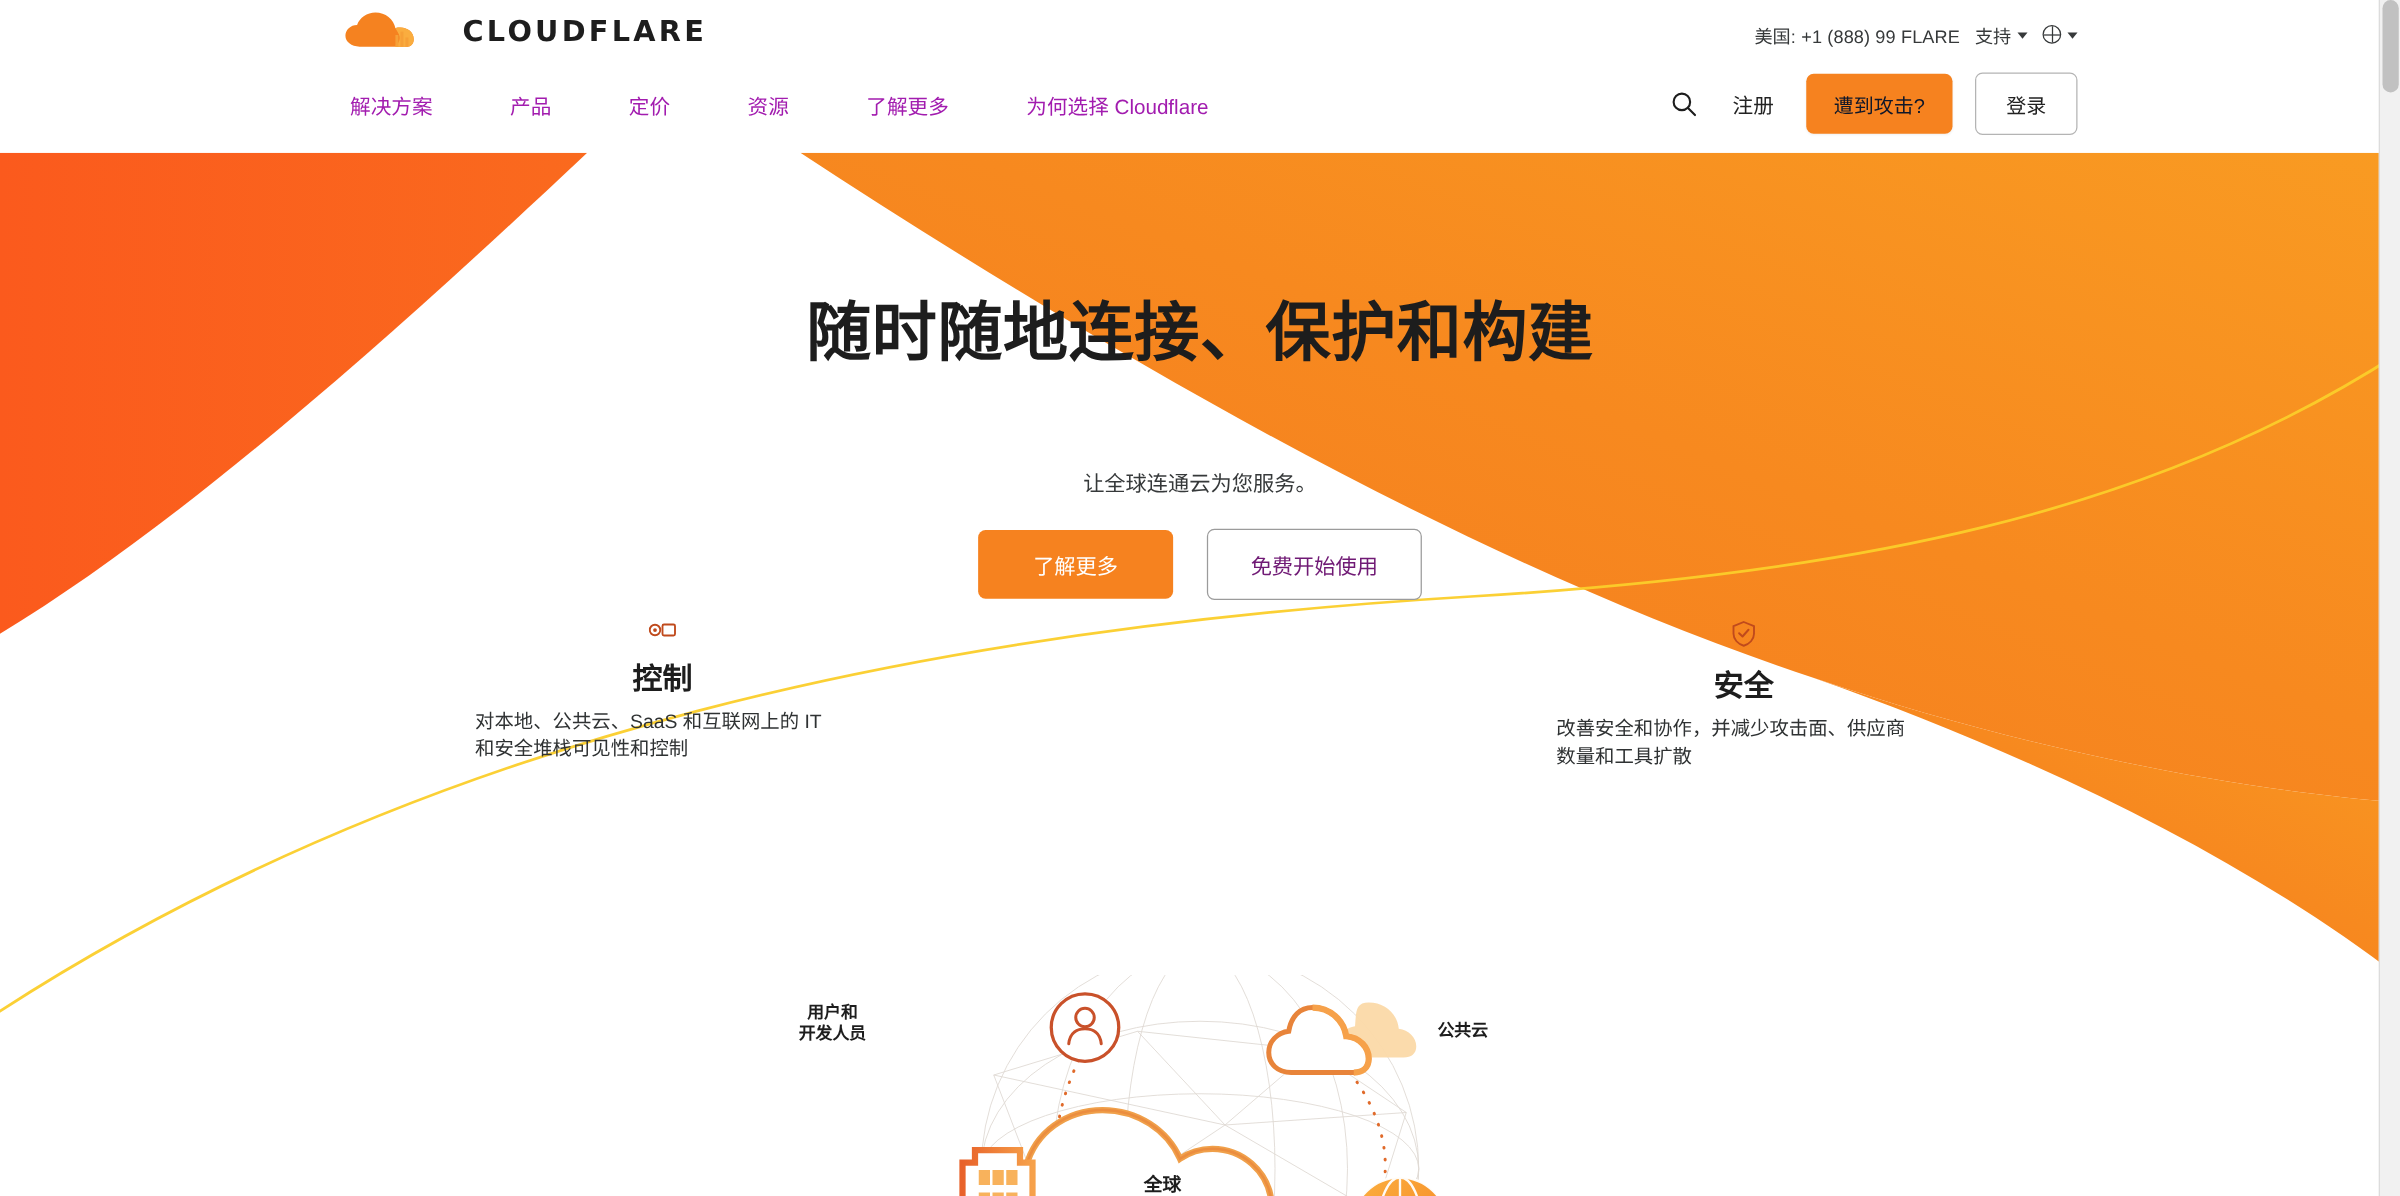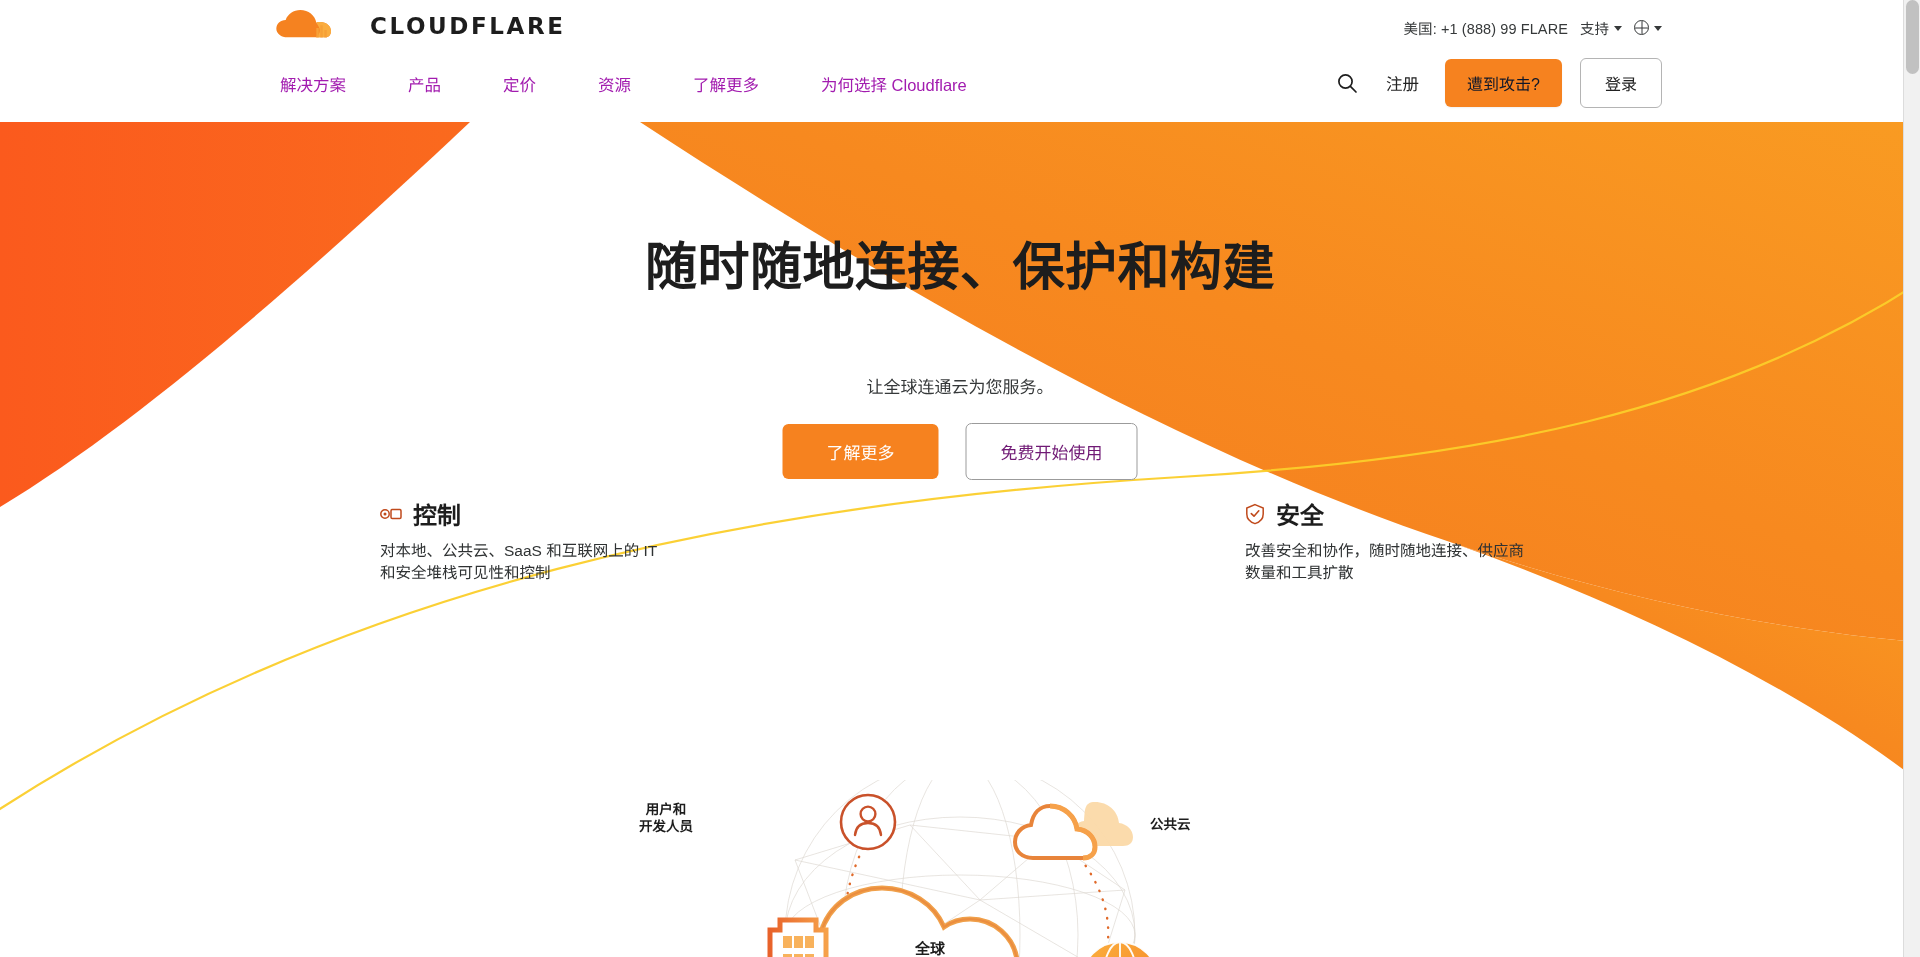--- a/index.html
+++ b/index.html
@@ -244,20 +244,21 @@
     width: 300px;
   }
   .feature.left  { left: 380px; top: 374px; }
   .feature.right { left: 1245px; top: 374px; }
 
   .feature-head {
     display: flex;
     align-items: center;
     gap: 11px;
     margin-bottom: 9px;
+    flex-direction: column;
   }
   .feature-title {
     font-size: 24px;
     font-weight: 700;
     color: #1d1d1d;
   }
   .feature-desc {
     font-size: 15.5px;
     line-height: 1.45;
     color: #2f3233;
@@ -422,21 +423,21 @@
 
     <div class="feature right">
       <div class="feature-head">
         <svg width="20" height="22" viewBox="0 0 20 22">
           <path d="M10 1.6 L18.2 5 V11 C18.2 15.6 14.6 19.2 10 20.6
                    C5.4 19.2 1.8 15.6 1.8 11 V5 Z" fill="none" stroke="#c04a1c" stroke-width="1.5"></path>
           <path d="M6.3 10.6 L9 13.2 L13.8 7.8" fill="none" stroke="#c04a1c" stroke-width="1.6" stroke-linecap="round" stroke-linejoin="round"></path>
         </svg>
         <span class="feature-title">安全</span>
       </div>
-      <div class="feature-desc">改善安全和协作，随时随地连接、供应商数量和工具扩散</div>
+      <div class="feature-desc">改善安全和协作，并减少攻击面、供应商数量和工具扩散</div>
     </div>
   </div>
 
   <div class="diagram">
     <svg width="760" height="260" viewBox="0 0 760 260" xmlns="http://www.w3.org/2000/svg">
       <defs>
         <linearGradient id="gCloud" x1="0" y1="0" x2="0" y2="1">
           <stop offset="0" stop-color="#fdc97a"></stop>
           <stop offset="1" stop-color="#f58220"></stop>
         </linearGradient>

